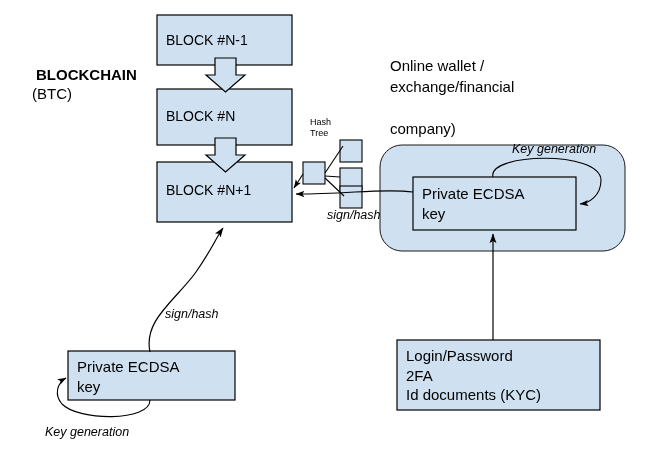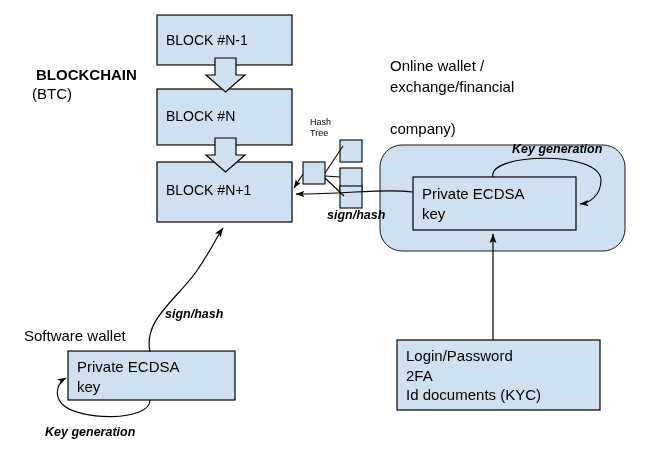--- a/index.html
+++ b/index.html
@@ -5,21 +5,21 @@
   html,body{margin:0;padding:0;background:#ffffff;}
   body{width:647px;height:452px;position:relative;overflow:hidden;
        font-family:"Liberation Sans", sans-serif;color:#000;}
   #canvas{position:absolute;left:0;top:0;width:647px;height:452px;}
   svg.layer{position:absolute;left:0;top:0;width:647px;height:452px;overflow:visible;}
   .txt{position:absolute;white-space:pre;line-height:1.24;}
   .box-label{font-size:15px;}
   .blk-label{font-size:14px;}
   .hdr{font-size:15px;}
   .tiny{font-size:9px;line-height:1.15;}
-  .ital{font-style:italic;font-size:12.5px;font-weight:bold;}
+  .ital{font-style:italic;font-size:12.5px;}
   .bold{font-weight:bold;font-size:15px;margin-left:24px;}
 </style>
 </head>
 <body>
 
 <div id="canvas">
 
   <svg class="layer" viewBox="0 0 647 452">
     <defs>
       <marker id="ah" markerWidth="9" markerHeight="9" refX="7.6" refY="3.1" orient="auto" markerUnits="strokeWidth">
@@ -76,21 +76,20 @@
   <div class="txt hdr" style="left:390px;top:57px;">Online wallet /</div>
   <div class="txt hdr" style="left:390px;top:78px;">exchange/financial</div>
   <div class="txt hdr" style="left:390px;top:120px;">company)</div>
 
   <div class="txt box-label" style="left:422px;top:185px;">Private ECDSA</div>
   <div class="txt box-label" style="left:422px;top:205px;">key</div>
 
   <div class="txt ital" style="left:512px;top:142px;">Key generation</div>
   <div class="txt ital" style="left:327px;top:208px;">sign/hash</div>
 
-  <div class="txt hdr" style="left:24px;top:327px;">Software wallet</div>
   <div class="txt box-label" style="left:77px;top:358px;">Private ECDSA</div>
   <div class="txt box-label" style="left:77px;top:378px;">key</div>
   <div class="txt ital" style="left:45px;top:425px;">Key generation</div>
   <div class="txt ital" style="left:165px;top:307px;">sign/hash</div>
 
   <div class="txt box-label" style="left:406px;top:347px;">Login/Password</div>
   <div class="txt box-label" style="left:406px;top:367px;">2FA</div>
   <div class="txt box-label" style="left:406px;top:386px;">Id documents (KYC)</div>
 
 </div>

